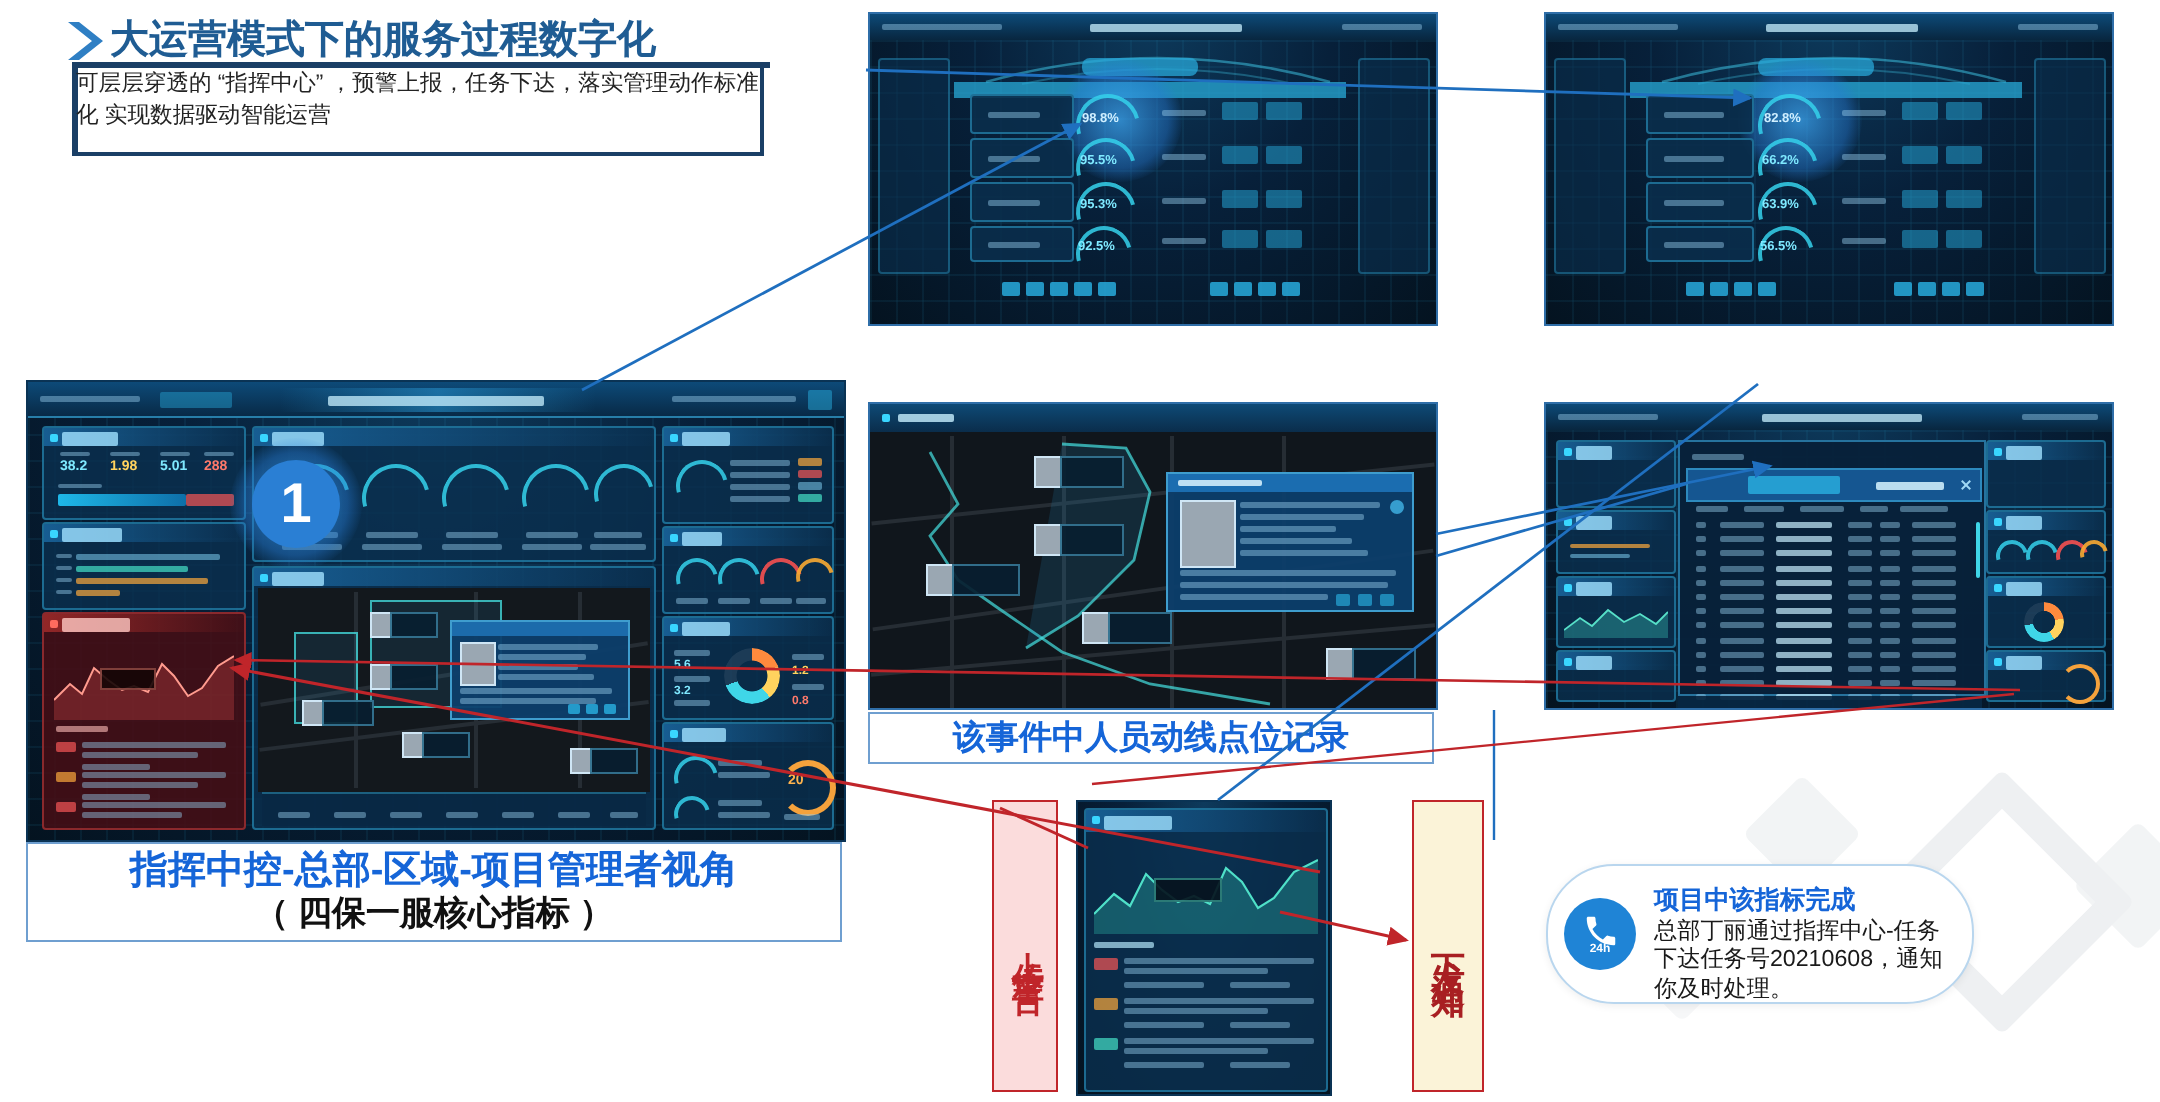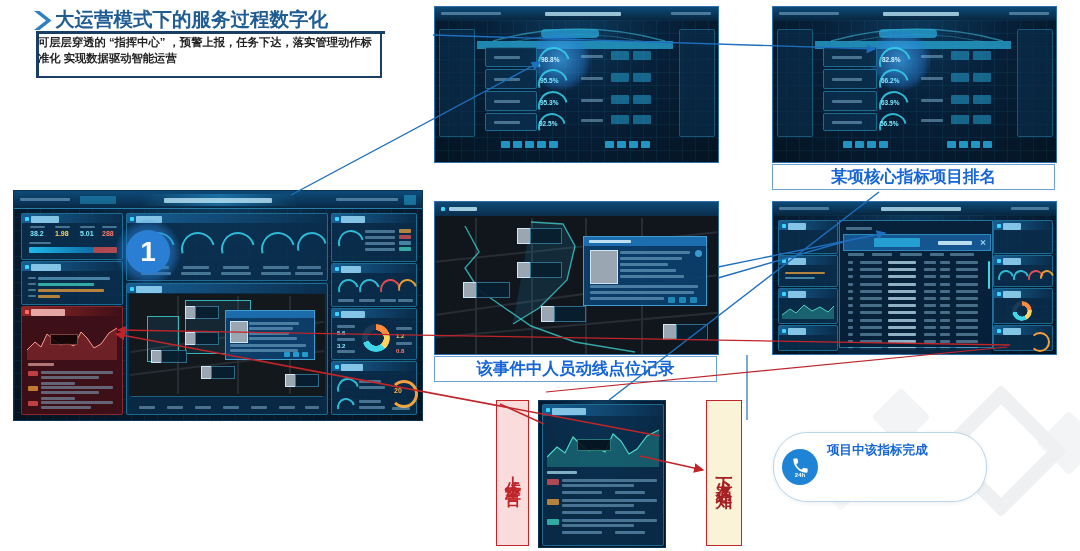--- a/index.html
+++ b/index.html
@@ -14,21 +14,21 @@
   .wm{position:absolute;border:14px solid #eef0f2;transform:rotate(45deg);border-radius:4px;}
   .wm2{position:absolute;background:#eef0f2;transform:rotate(45deg);border-radius:4px;}
 
   
   .head-wrap{position:absolute;left:33px;top:6px;width:352px;}
   .head-rule{position:absolute;left:3px;top:25px;width:349px;height:3px;background:#1a3f66;}
   .head-box{position:absolute;left:3px;top:25px;width:346px;height:47px;border:2px solid #1a3f66;border-top:none;border-left:none;box-sizing:border-box;}
   .head-left{position:absolute;left:3px;top:25px;width:3px;height:47px;background:#1a3f66;}
   .chev{position:absolute;left:0;top:4px;width:22px;height:21px;}
   .title-main{position:absolute;left:22px;top:0px;font-size:19.5px;font-weight:bold;color:#1f5c93;letter-spacing:0px;white-space:nowrap;}
-  .title-sub{position:absolute;left:5px;top:29px;width:344px;font-size:11.3px;font-weight:bold;color:#232323;line-height:15.5px;}
+  .title-sub{position:absolute;left:5px;top:29px;width:344px;font-size:11.3px;font-weight:normal;color:#232323;line-height:15.5px;}
 
   .body-text{position:absolute;left:40px;top:88px;width:360px;font-size:15.2px;font-weight:bold;color:#111;line-height:23px;letter-spacing:.3px;}
 
   
   .shot{position:absolute;background:#04101c;overflow:hidden;}
   .cap{position:absolute;background:#ffffff;border:1px solid #6f9fd0;box-sizing:border-box;
        display:flex;align-items:center;justify-content:center;color:#1565d8;font-weight:bold;}
 
   
   .grad-bg{position:absolute;inset:0;background:
@@ -299,20 +299,24 @@
       <div class="txt" style="left:27px;top:18px;width:22px;"></div>
       <div class="txt" style="left:27px;top:24px;width:26px;"></div>
       <div class="txt" style="left:27px;top:38px;width:22px;"></div>
       <div class="txt" style="left:27px;top:44px;width:26px;"></div>
       <div style="position:absolute;left:58px;top:18px;width:22px;height:22px;border-radius:50%;border:3px solid #f5a23c;border-left-color:transparent;"></div>
       <div class="num" style="left:62px;top:25px;font-size:7px;color:#ffb34d;">20</div>
       <div class="txt" style="left:60px;top:45px;width:18px;"></div>
     </div>
   </div>
 
+  <div class="cap" style="left:13px;top:421px;width:408px;height:50px;flex-direction:column;line-height:1.18;">
+    <div style="font-size:19px;">指挥中控-总部-区域-项目管理者视角</div>
+    <div style="font-size:17px;color:#111;">（ 四保一服核心指标 ）</div>
+  </div>
 
   <div class="shot" style="left:434px;top:6px;width:283px;height:155px;border:1px solid #2f6ea8;">
     <div class="grad-bg"></div>
       <div class="grid-bg"></div>
     <div style="position:absolute;left:0;top:0;right:0;height:13px;background:linear-gradient(180deg,#0d4a78,#08263f);"></div>
     <div class="txt" style="left:6px;top:5px;width:60px;"></div>
     <div class="txt" style="left:110px;top:5px;width:76px;height:4px;background:rgba(200,240,255,.75);"></div>
     <div class="txt" style="left:236px;top:5px;width:40px;"></div>
 
     <svg style="position:absolute;left:54px;top:14px;" width="180" height="22" viewBox="0 0 180 22">
@@ -436,21 +440,20 @@
     <div class="card" style="left:244px;top:22px;width:34px;height:106px;opacity:.75;"></div>
     <div class="chip" style="left:70px;top:134px;width:9px;height:7px;"></div>
     <div class="chip" style="left:82px;top:134px;width:9px;height:7px;"></div>
     <div class="chip" style="left:94px;top:134px;width:9px;height:7px;"></div>
     <div class="chip" style="left:106px;top:134px;width:9px;height:7px;"></div>
     <div class="chip" style="left:174px;top:134px;width:9px;height:7px;"></div>
     <div class="chip" style="left:186px;top:134px;width:9px;height:7px;"></div>
     <div class="chip" style="left:198px;top:134px;width:9px;height:7px;"></div>
     <div class="chip" style="left:210px;top:134px;width:9px;height:7px;"></div>
   </div>
-  <div class="cap" style="left:772px;top:164px;width:283px;height:26px;font-size:16.5px;">某项核心指标项目排名</div>
 
   <div class="shot" style="left:434px;top:201px;width:283px;height:152px;border:1px solid #2f6ea8;">
     <div style="position:absolute;inset:0;background:#10161c;"></div>
     <div style="position:absolute;left:0;top:0;right:0;height:14px;background:linear-gradient(180deg,#0e4a76,#0a2d4b);"></div>
     <div class="dot" style="left:6px;top:5px;"></div>
     <div class="txt" style="left:14px;top:5px;width:28px;height:4px;background:rgba(200,240,255,.8);"></div>
     <div class="road" style="left:0;top:44px;width:283px;height:2px;transform:rotate(-6deg);"></div>
     <div class="road" style="left:0;top:92px;width:283px;height:2px;transform:rotate(-8deg);"></div>
     <div class="road" style="left:0;top:122px;width:283px;height:2px;transform:rotate(-5deg);"></div>
     <div class="road" style="left:40px;top:16px;width:2px;height:136px;"></div>
@@ -740,20 +743,21 @@
   </div>
 
   <div class="bubble" style="left:773px;top:432px;width:212px;height:68px;">
     <div class="bub-ico" style="left:8px;top:16px;width:36px;height:36px;">
       <svg width="19" height="19" viewBox="0 0 24 24" style="margin-bottom:3px;">
         <path d="M6.6 10.8c1.4 2.8 3.8 5.2 6.6 6.6l2.2-2.2c.3-.3.7-.4 1-.2 1.2.4 2.4.6 3.6.6.6 0 1 .4 1 1V20c0 .6-.4 1-1 1C10.6 21 3 13.4 3 4c0-.6.4-1 1-1h3.5c.6 0 1 .4 1 1 0 1.3.2 2.5.6 3.6.1.3 0 .7-.2 1l-2.3 2.2z" fill="#ffffff"></path>
       </svg>
       <span class="t24">24h</span>
     </div>
     <div class="bub-title" style="left:53px;top:9px;font-size:12.6px;">项目中该指标完成</div>
+    <div class="bub-body" style="left:53px;top:26px;width:150px;font-size:11.6px;">总部丁丽通过指挥中心-任务下达任务号20210608，通知你及时处理。</div>
   </div>
 
   <svg class="ovl">
     <defs>
       <marker id="ab" markerWidth="7" markerHeight="7" refX="6" refY="3.2" orient="auto">
         <path d="M0,0 L7,3.2 L0,6.4 Z" fill="#1f6fbf"></path>
       </marker>
       <marker id="ar" markerWidth="7" markerHeight="7" refX="6" refY="3.2" orient="auto">
         <path d="M0,0 L7,3.2 L0,6.4 Z" fill="#c0252a"></path>
       </marker>

